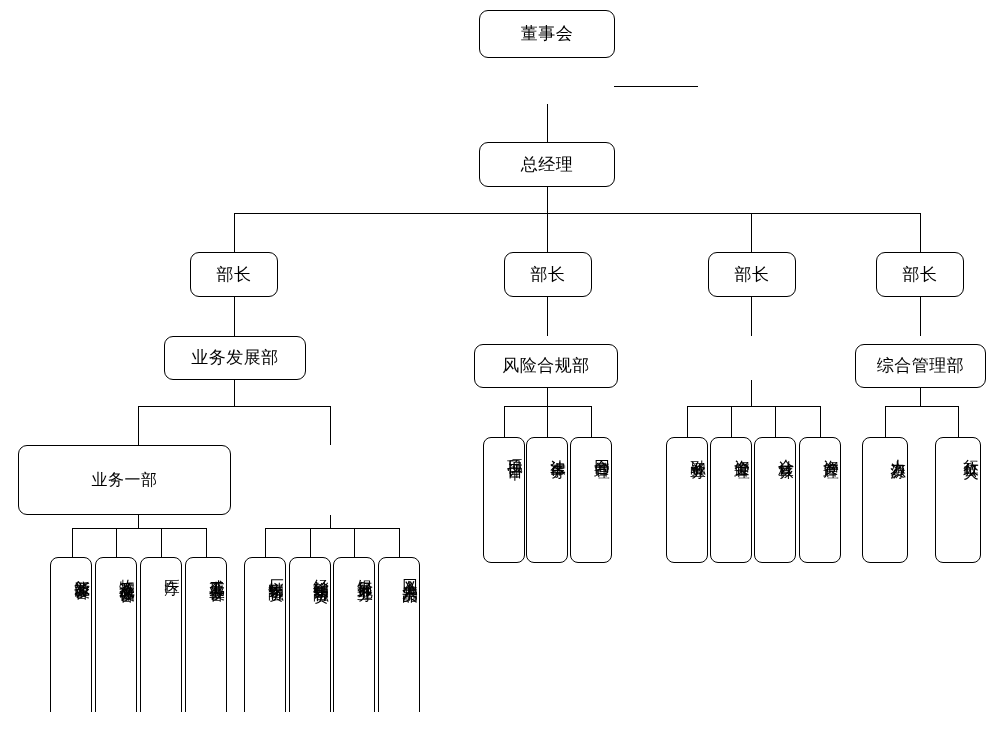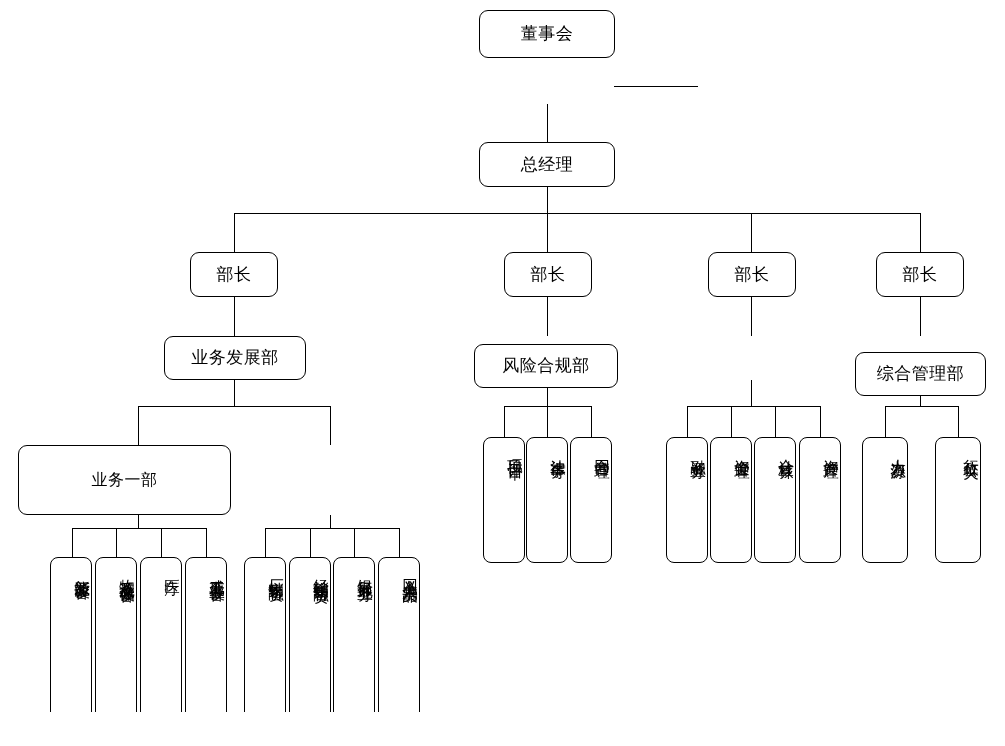--- a/index.html
+++ b/index.html
@@ -140,21 +140,21 @@
 
   <div class="node" style="left:708px; top:252px; width:88px; height:45px;">部长</div>
 
   <div class="node" style="left:876px; top:252px; width:88px; height:45px;">部长</div>
 
   <div class="node" style="left:164px; top:336px; width:142px; height:44px;">业务发展部</div>
 
   <div class="node" style="left:474px; top:344px; width:144px; height:44px;">风险合规部</div>
 
 
-  <div class="node" style="left:855px; top:352px; width:131px; height:44px;">综合管理部</div>
+  <div class="node" style="left:855px; top:344px; width:131px; height:44px;">综合管理部</div>
 
   <div class="node two-line" style="left:18px; top:445px; width:213px; height:70px;">
     <span>业务一部</span>
   </div>
 
 
   <div class="node vert" style="left:50px; top:557px; width:42px; height:164px;">
     <span class="vtxt">新能源设备</span>
   </div>
   <div class="node vert" style="left:95px; top:557px; width:42px; height:164px;">

